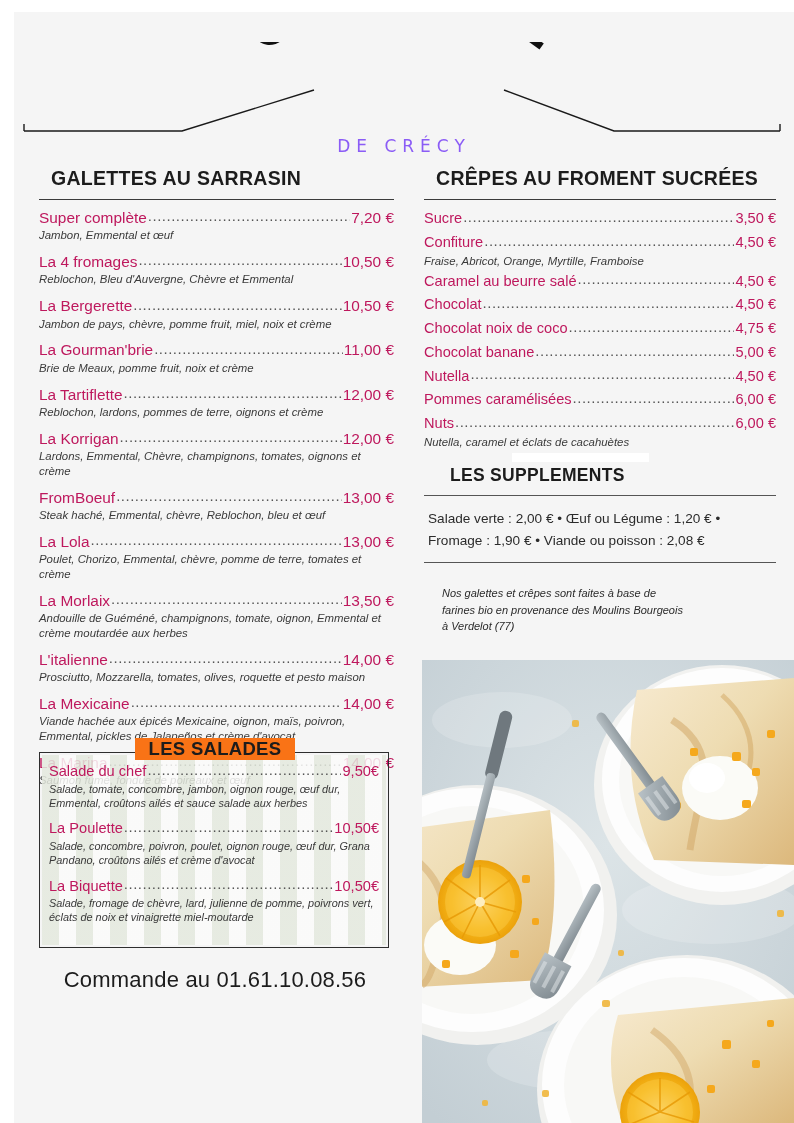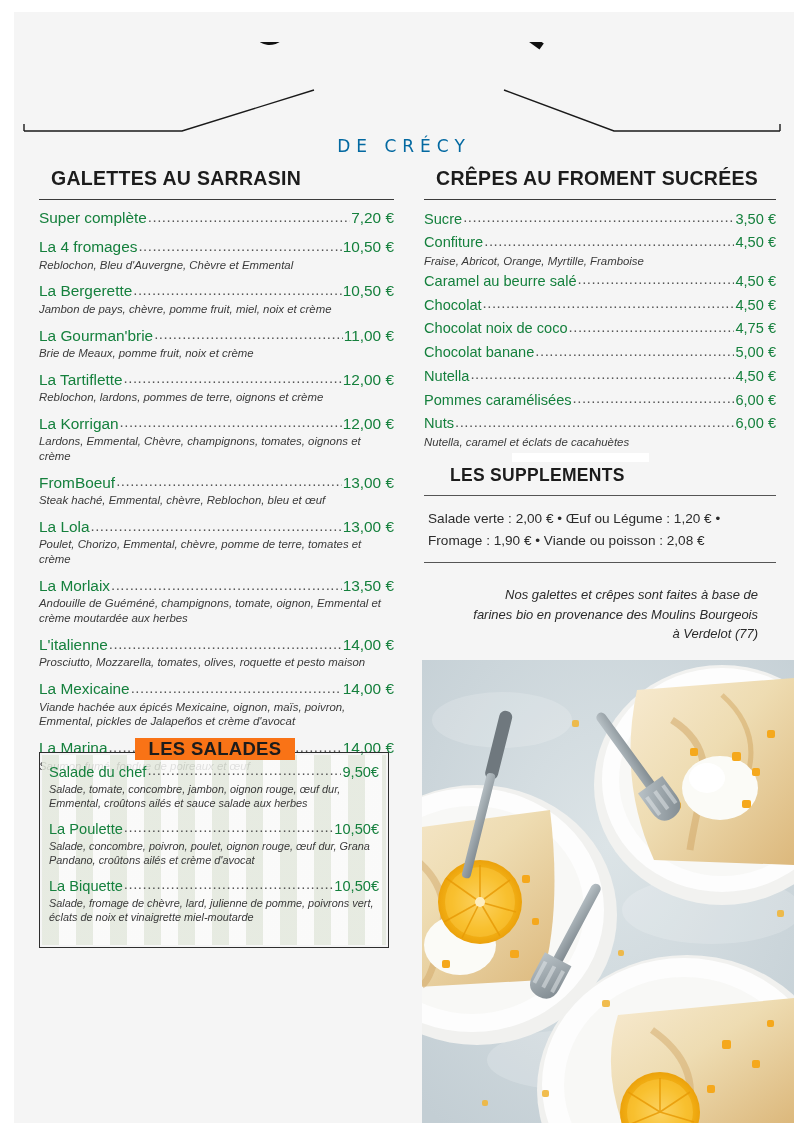--- a/index.html
+++ b/index.html
@@ -39,21 +39,21 @@
     left: 0;
     top: 30px;
     width: 780px;
     text-align: center;
   }
   .logo-sub {
     font-family: "DejaVu Sans", sans-serif;
     font-weight: 400;
     font-size: 17px;
     letter-spacing: 6px;
-    color: #0369a1;
+    color: #8b5cf6;
     display: block;
     margin-top: 4px;
   }
 
   
   .col-left {
     position: absolute;
     left: 25px;
     top: 155px;
     width: 355px;
@@ -81,23 +81,23 @@
     margin: 0 0 8px 0;
   }
   .rule.thin { border-top: 1px solid #555; }
 
   
   .item {
     margin-bottom: 2px;
   }
   .item-line {
     display: flex;
-    align-items: flex-end;
+    align-items: center;
     font-size: 15.4px;
-    color: #15803d;
+    color: #be185d;
     line-height: 1.32;
     font-family: "Liberation Sans", sans-serif;
     white-space: nowrap;
   }
   .item-name { flex: 0 0 auto; }
   .dots {
     flex: 1 1 auto;
     overflow: hidden;
     margin: 0 1px;
     color: #555;
@@ -134,23 +134,23 @@
   }
   .supp-bottom-rule {
     height: 0;
     border-top: 1px solid #555;
     margin-top: 2px;
   }
 
   
   .note {
     margin-top: 22px;
-    text-align: right;
+    text-align: left;
     font-style: italic;
-    font-size: 13px;
+    font-size: 11px;
     line-height: 1.5;
     color: #2b2b2b;
     padding: 0 18px;
   }
 
   
   .photo {
     position: absolute;
     left: 408px;
     top: 648px;
@@ -263,20 +263,21 @@
   <div class="col-left">
     <div class="section-title">GALETTES AU SARRASIN</div>
     <div class="rule"></div>
     <div id="galettes-list">
         <div class="item gap">
           <div class="item-line">
             <span class="item-name">Super complète</span>
             <span class="dots"></span>
             <span class="price">7,20 €</span>
           </div>
+          <div class="desc">Jambon, Emmental et œuf</div>
         </div>
         <div class="item gap">
           <div class="item-line">
             <span class="item-name">La 4 fromages</span>
             <span class="dots"></span>
             <span class="price">10,50 €</span>
           </div>
           <div class="desc">Reblochon, Bleu d'Auvergne, Chèvre et Emmental</div>
         </div>
         <div class="item gap">
@@ -480,20 +481,21 @@
             </div>
             <div class="desc">Salade, fromage de chèvre, lard, julienne de pomme, poivrons vert, éclats de noix et vinaigrette miel-moutarde</div>
           </div>
         </div>
     </div>
     <div class="salads-title">
       <span>LES SALADES</span>
     </div>
   </div>
 
+  <div class="phone">Commande au 01.61.10.08.56</div>
 
   <div class="photo">
     <svg width="372" height="463" viewBox="0 0 372 463">
       <defs>
         <radialGradient id="bg" cx="50%" cy="40%" r="75%">
           <stop offset="0%" stop-color="#dce4e7"></stop>
           <stop offset="100%" stop-color="#c3ced4"></stop>
         </radialGradient>
         <linearGradient id="crepeG" x1="0" y1="0" x2="1" y2="1">
           <stop offset="0%" stop-color="#f7ead0"></stop>

